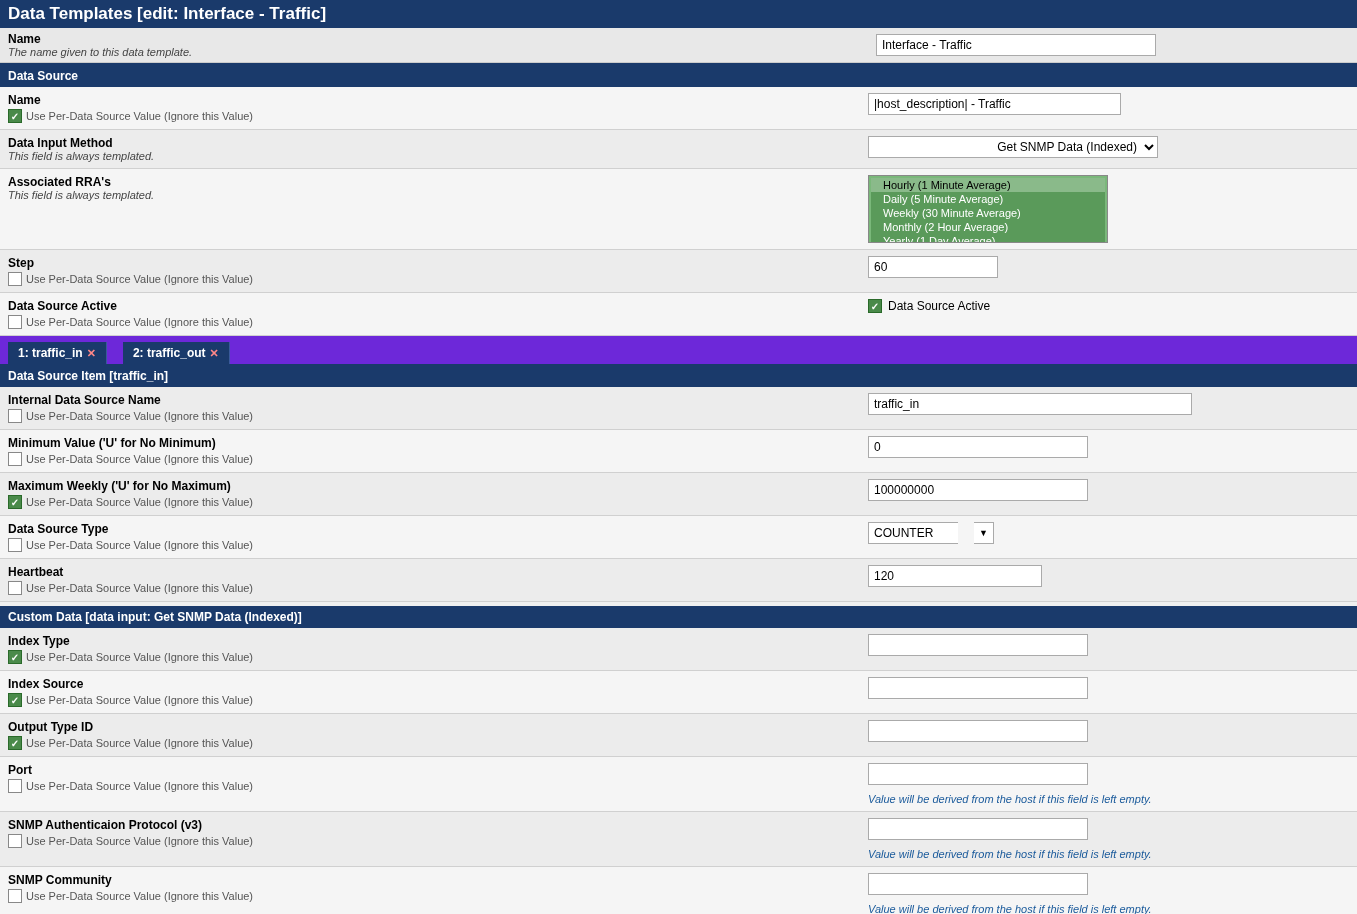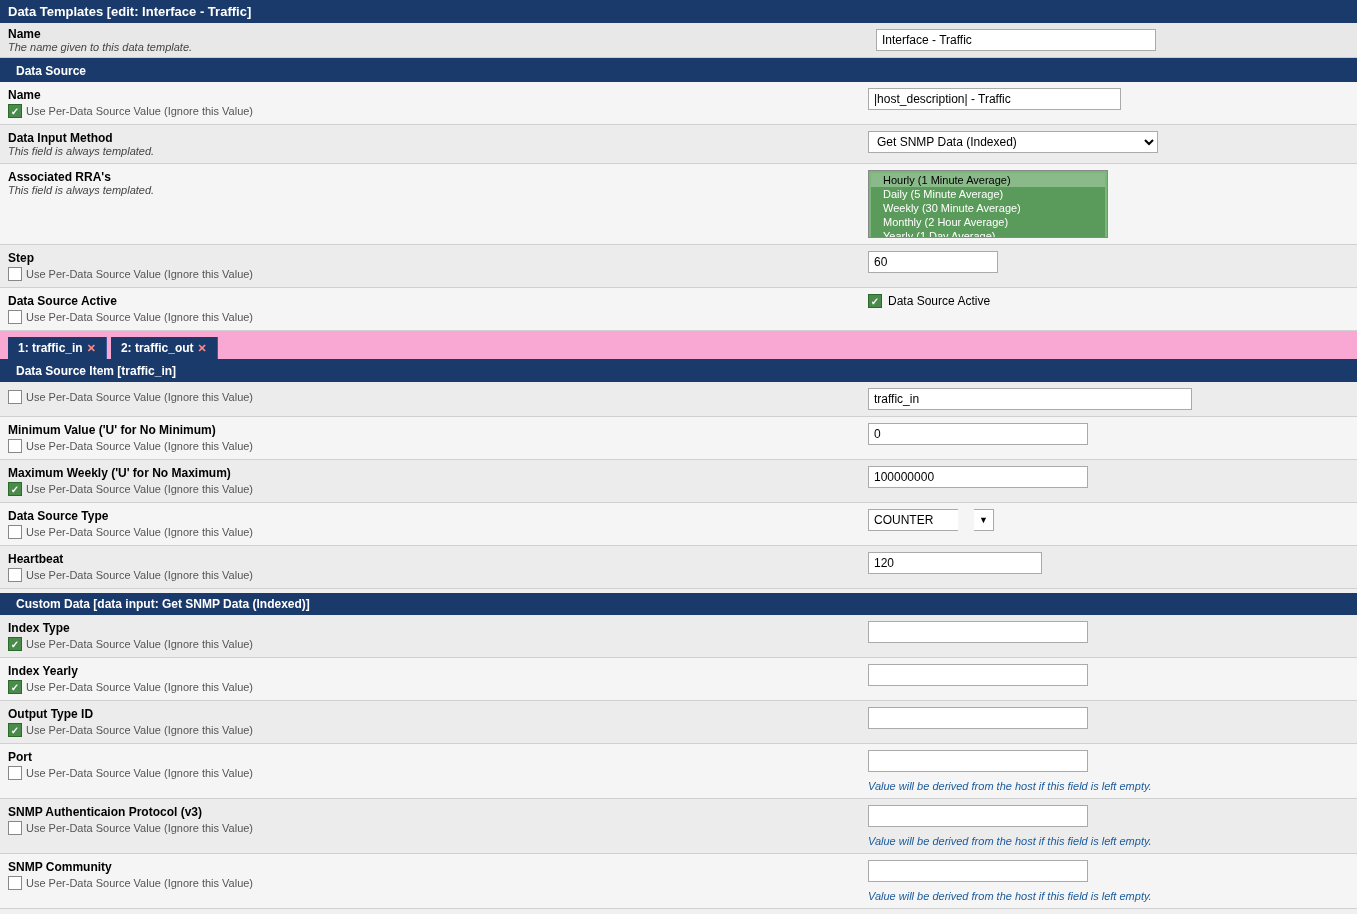--- a/index.html
+++ b/index.html
@@ -2,28 +2,28 @@
 <html><head>
   <meta charset="utf-8">
   <style>
     * { box-sizing: border-box; margin: 0; padding: 0; }
     body { font-family: Arial, Helvetica, sans-serif; font-size: 12px; background: #f0f0f0; color: #000; }
 
     .page-header {
       background: #1a3a6b;
       color: #fff;
       padding: 4px 8px;
-      font-size: 13px;
+      font-size: 17px;
       font-weight: bold;
     }
 
     .section-header {
       background: #1a3a6b;
       color: #fff;
-      padding: 4px 16px;
+      padding: 4px 8px;
       font-size: 12px;
       font-weight: bold;
       margin-top: 0;
     }
 
     .field-row {
       display: flex;
       align-items: flex-start;
       padding: 4px 0;
       border-bottom: 1px solid #d0d0d0;
@@ -86,43 +86,44 @@
 
     .input-wide { width: 280px; }
     .input-small { width: 100px; }
 
     select {
       border: 1px solid #aaa;
       padding: 2px 4px;
       font-size: 12px;
       background: #fff;
       height: 22px;
+      text-align: right;
     }
 
     .rra-listbox {
       border: 1px solid #888;
       background: #7ab87a;
       padding: 2px;
       font-size: 11px;
       height: 68px;
       width: 240px;
       overflow-y: auto;
     }
 
     .rra-item {
       padding: 1px 12px;
       color: #000;
     }
     .rra-item.selected { background: #5a9a5a; color: #fff; }
 
     .tabs-row {
       display: flex;
-      gap: 0;
+      gap: 12px;
       padding: 6px 8px 0 8px;
-      background: #f9a8d4;
+      background: #6d28d9;
       border-bottom: 1px solid #1a3a6b;
     }
 
     .tab {
       padding: 4px 10px;
       background: #1a3a6b;
       color: #fff;
       font-size: 12px;
       font-weight: bold;
       cursor: pointer;
@@ -310,20 +311,21 @@
       <span class="tab-close">✕</span>
     </div>
   </div>
 
   <div class="section-header">
     <span>Data Source Item [traffic_in]</span>
   </div>
 
   <div class="field-row">
     <div class="field-label-col">
+      <span class="field-label">Internal Data Source Name</span>
       <div class="per-source-row">
         <span class="checkbox-icon"></span>
         <span>Use Per-Data Source Value (Ignore this Value)</span>
       </div>
     </div>
     <div class="field-input-col">
       <input type="text" style="width: 324px;" value="traffic_in">
     </div>
   </div>
 
@@ -394,21 +396,21 @@
         <span>Use Per-Data Source Value (Ignore this Value)</span>
       </div>
     </div>
     <div class="field-input-col">
       <input type="text" style="width: 220px;">
     </div>
   </div>
 
   <div class="field-row">
     <div class="field-label-col">
-      <span class="field-label">Index Yearly</span>
+      <span class="field-label">Index Source</span>
       <div class="per-source-row">
         <span class="green-x-icon">✓</span>
         <span>Use Per-Data Source Value (Ignore this Value)</span>
       </div>
     </div>
     <div class="field-input-col">
       <input type="text" style="width: 220px;">
     </div>
   </div>
 

